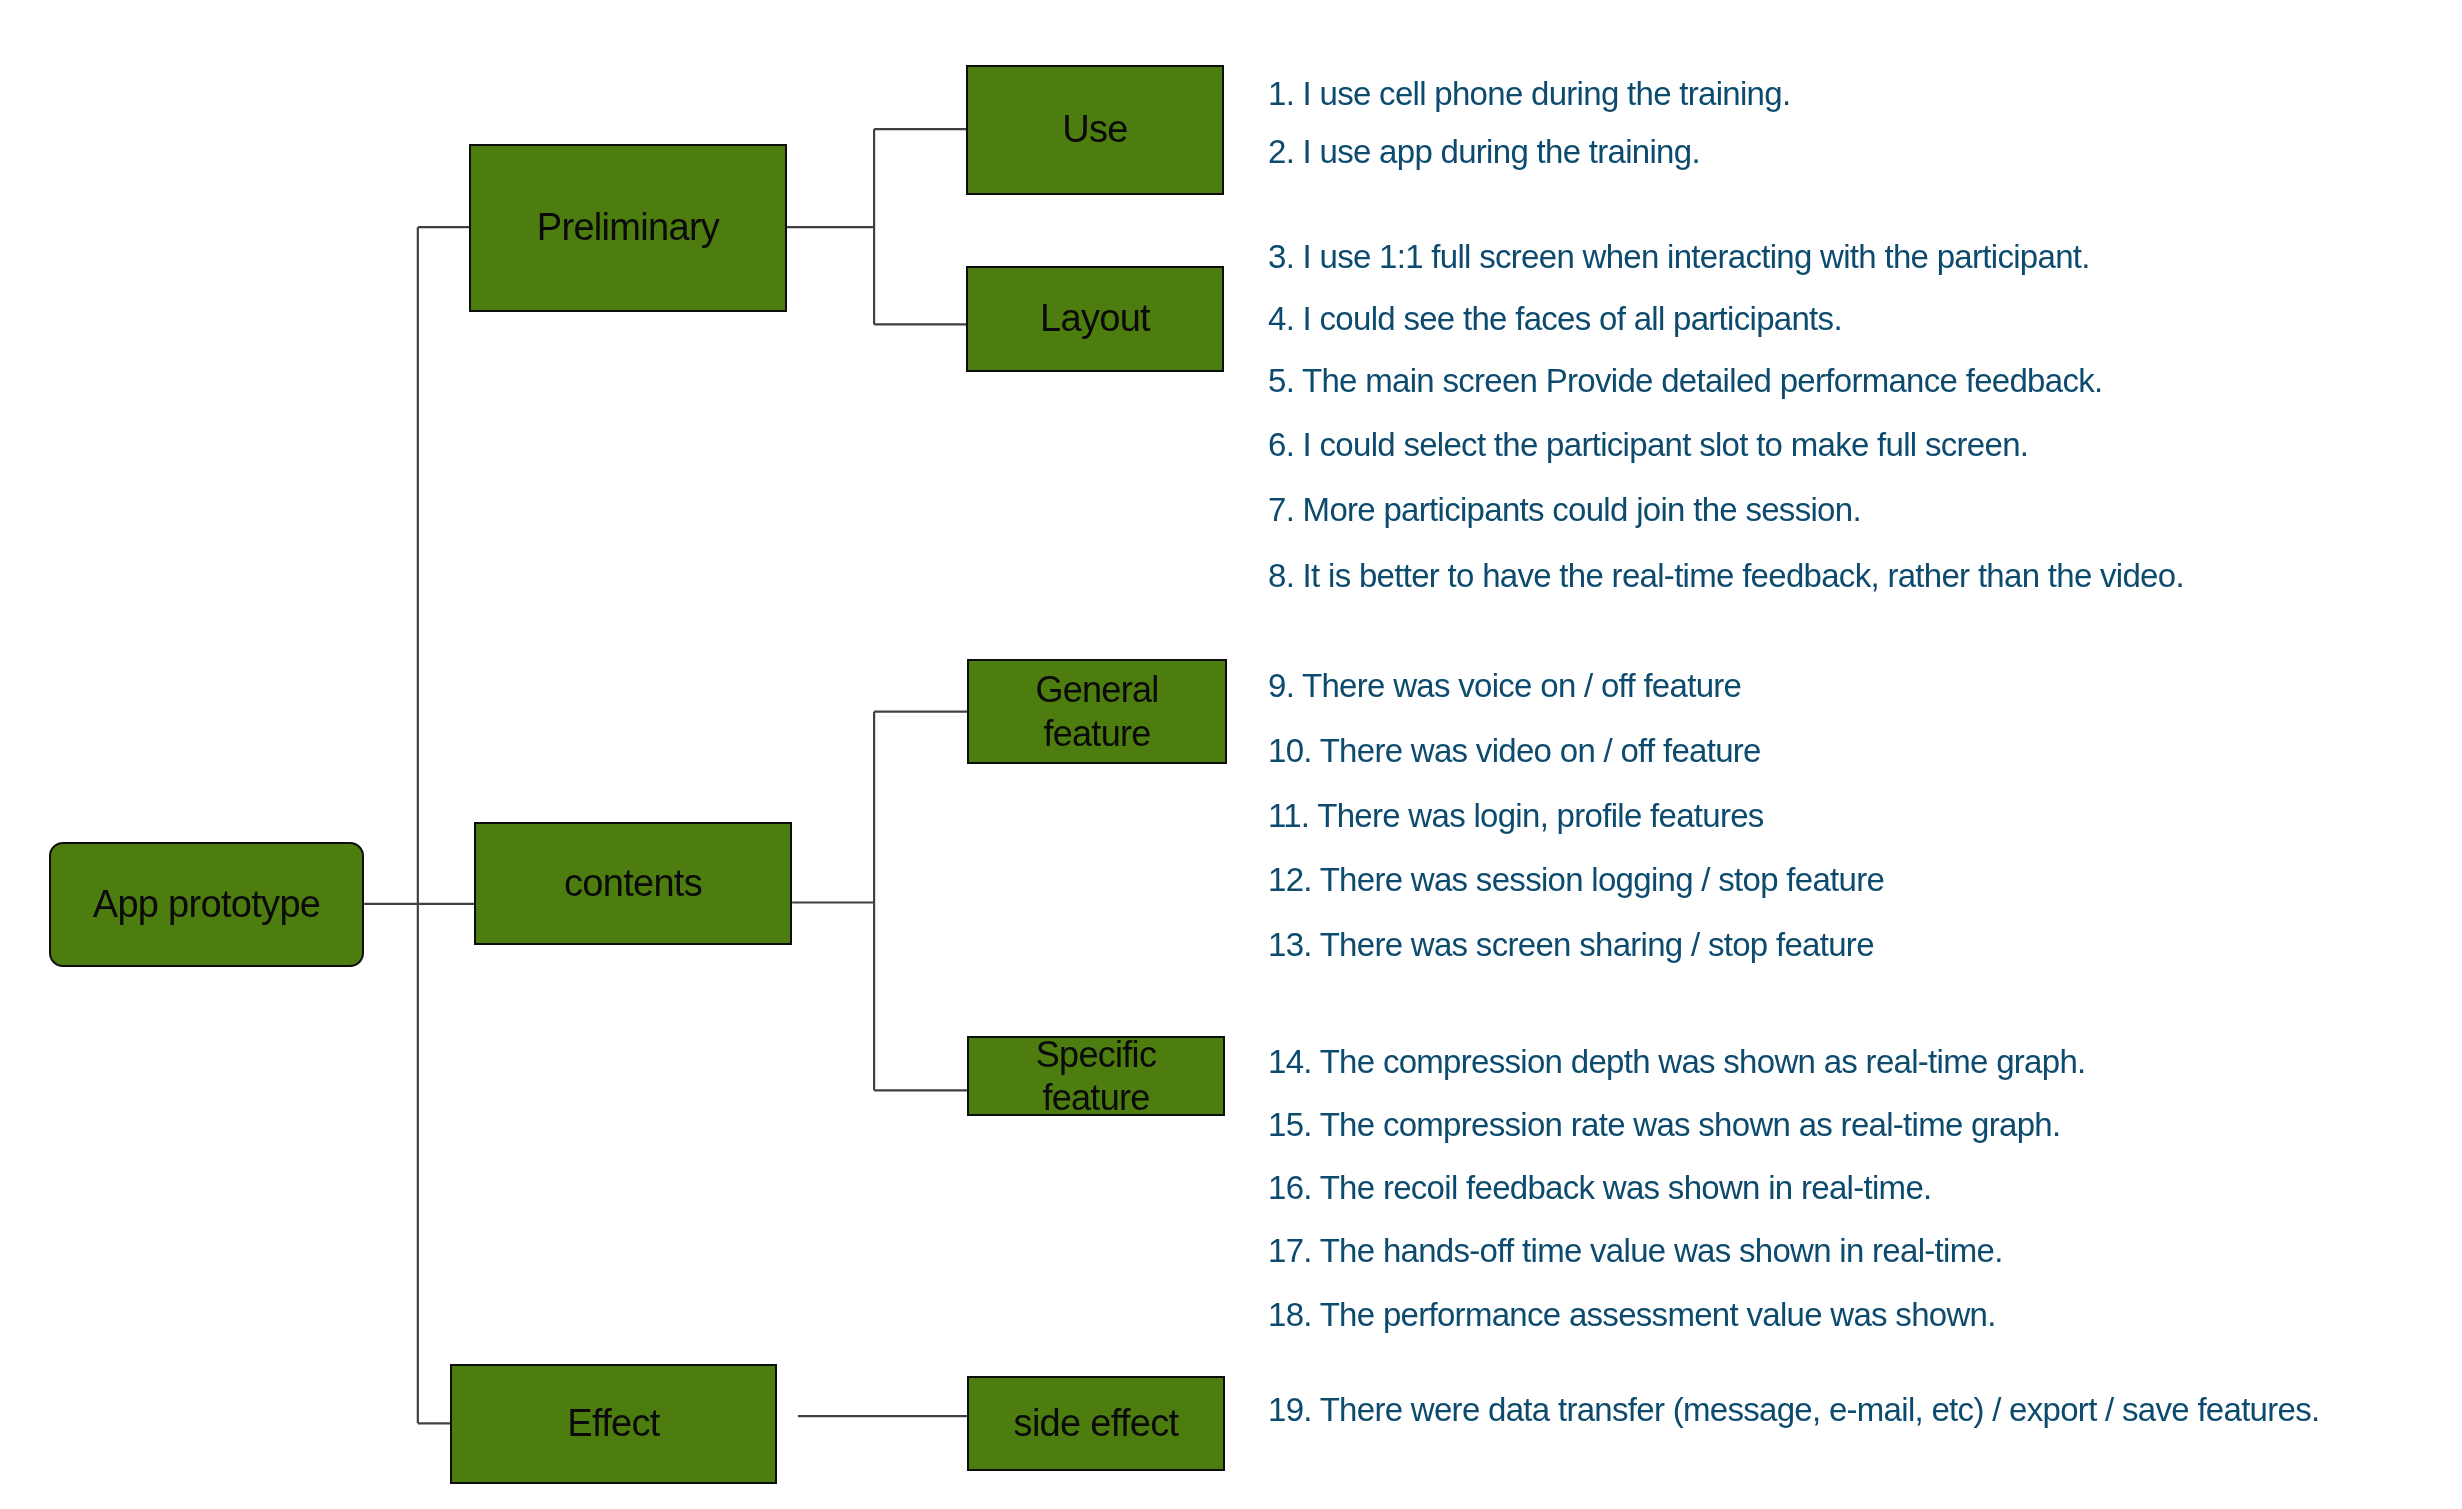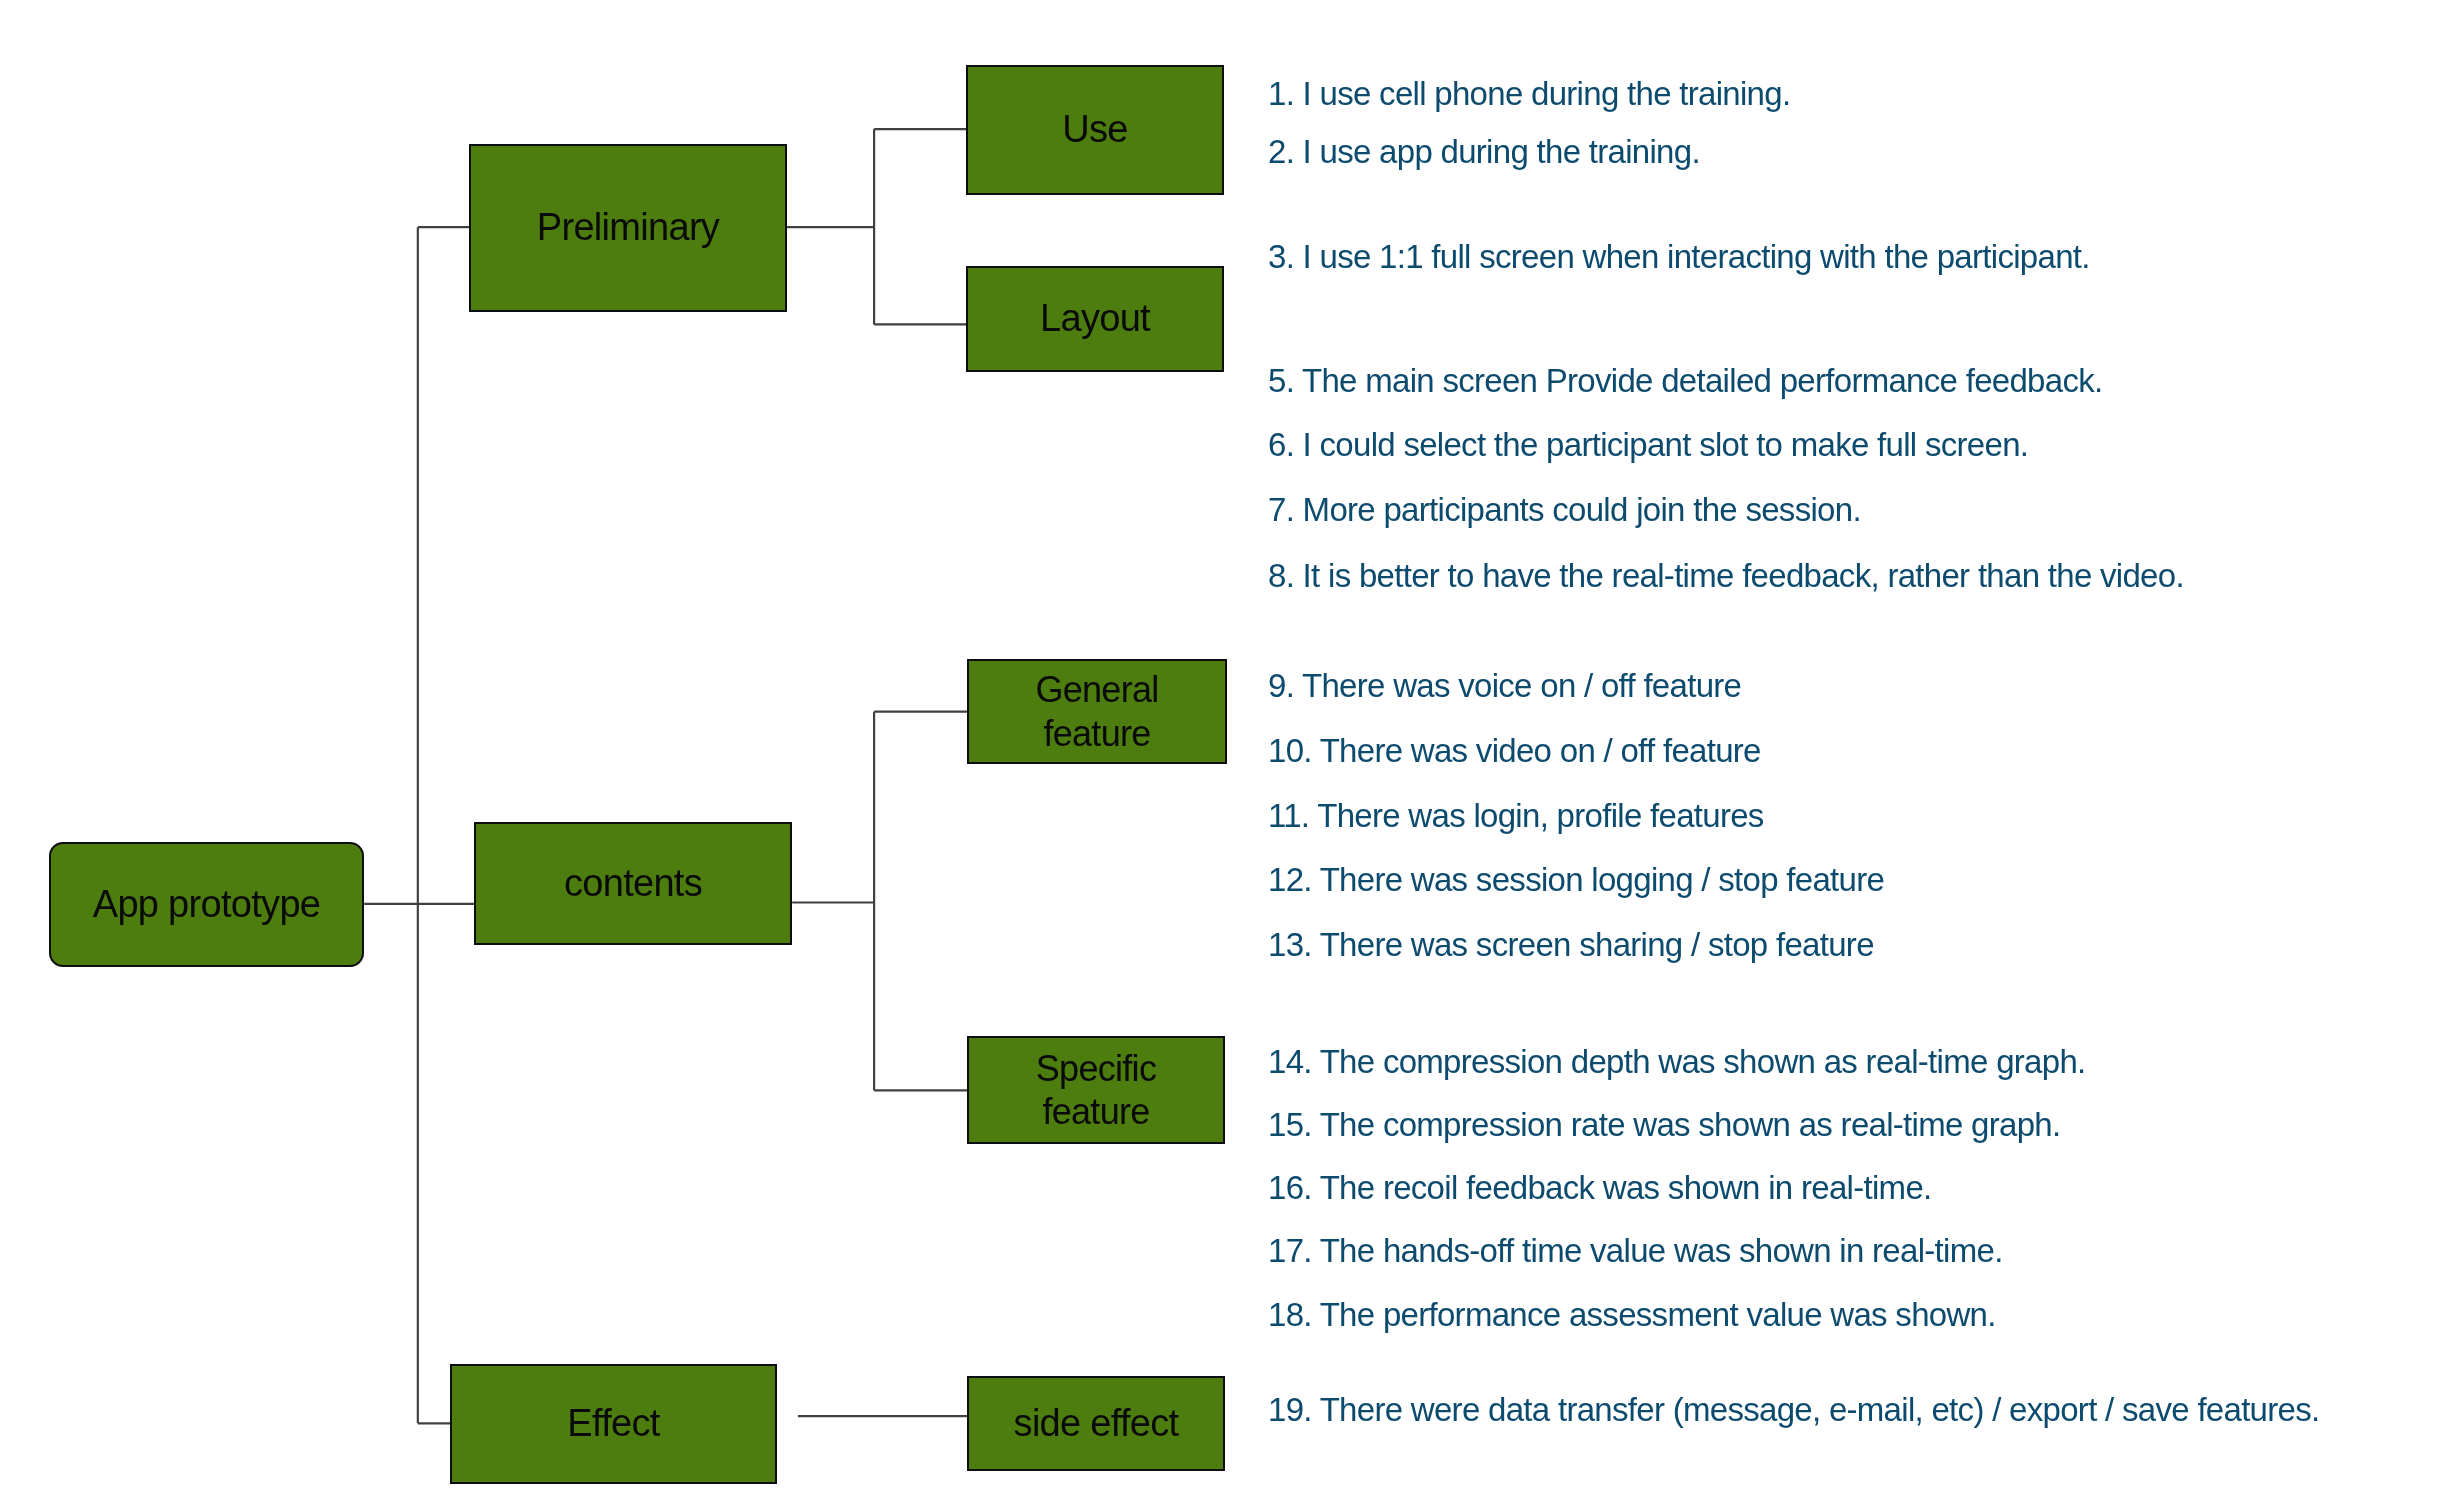--- a/index.html
+++ b/index.html
@@ -73,27 +73,28 @@
   <div class="node" style="left:474px; top:822px; width:318px; height:123px;">contents</div>
 
   <div class="node" style="left:450px; top:1364px; width:327px; height:120px;">Effect</div>
 
   <div class="node" style="left:966px; top:65px; width:258px; height:130px;">Use</div>
 
   <div class="node" style="left:966px; top:266px; width:258px; height:106px;">Layout</div>
 
   <div class="node" style="left:967px; top:659px; width:260px; height:105px; font-size:36px;">General feature</div>
 
-  <div class="node" style="left:967px; top:1036px; width:258px; height:108px; font-size:36px;">Specific feature</div>
+  <div class="node" style="left:967px; top:1036px; width:258px; height:80px; font-size:36px;">Specific feature</div>
 
   <div class="node" style="left:967px; top:1376px; width:258px; height:95px;">side effect</div>
 
   <div class="stmt" style="left:1268px; top:82px;">1. I use cell phone during the training.</div>
   <div class="stmt" style="left:1268px; top:140px;">2. I use app during the training.</div>
   <div class="stmt" style="left:1268px; top:245px;">3. I use 1:1 full screen when interacting with the participant.</div>
+  <div class="stmt" style="left:1268px; top:307px;">4. I could see the faces of all participants.</div>
   <div class="stmt" style="left:1268px; top:369px;">5. The main screen Provide detailed performance feedback.</div>
   <div class="stmt" style="left:1268px; top:433px;">6. I could select the participant slot to make full screen.</div>
   <div class="stmt" style="left:1268px; top:498px;">7. More participants could join the session.</div>
   <div class="stmt" style="left:1268px; top:564px;">8. It is better to have the real-time feedback, rather than the video.</div>
   <div class="stmt" style="left:1268px; top:674px;">9. There was voice on / off feature</div>
   <div class="stmt" style="left:1268px; top:739px;">10. There was video on / off feature</div>
   <div class="stmt" style="left:1268px; top:804px;">11. There was login, profile features</div>
   <div class="stmt" style="left:1268px; top:868px;text-align:center;">12. There was session logging / stop feature</div>
   <div class="stmt" style="left:1268px; top:933px;">13. There was screen sharing / stop feature</div>
   <div class="stmt" style="left:1268px; top:1050px;">14. The compression depth was shown as real-time graph.</div>

